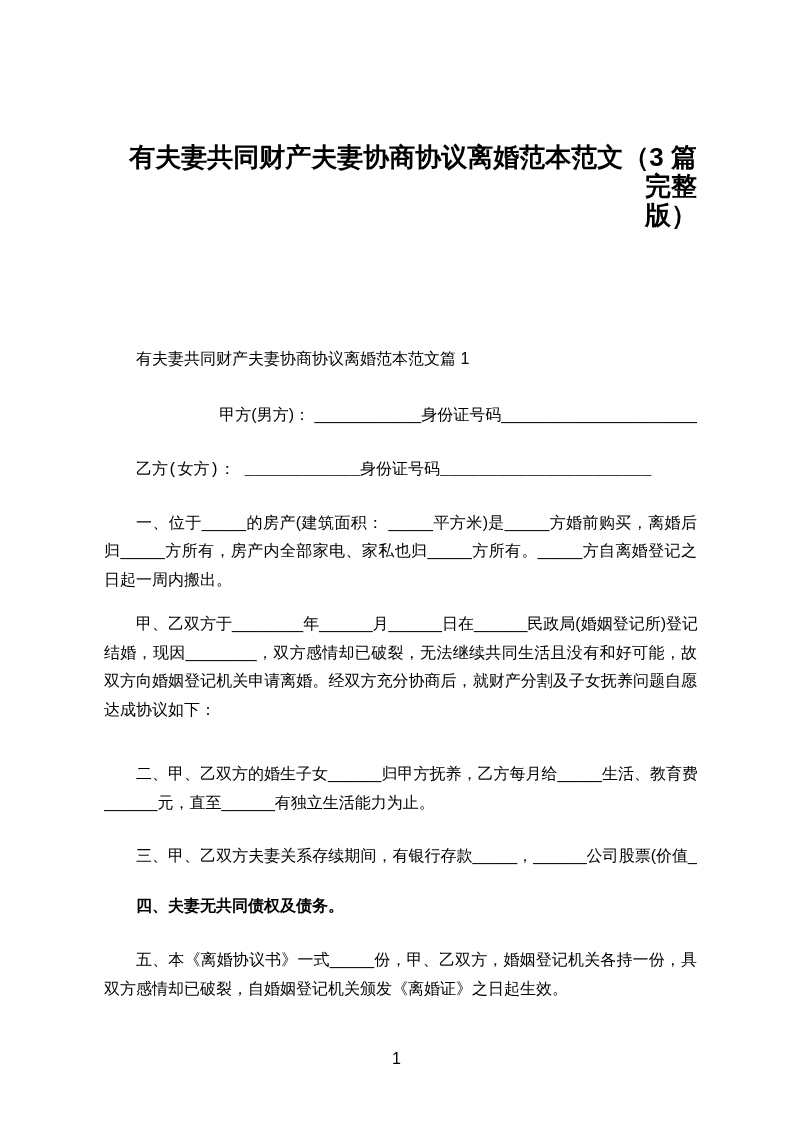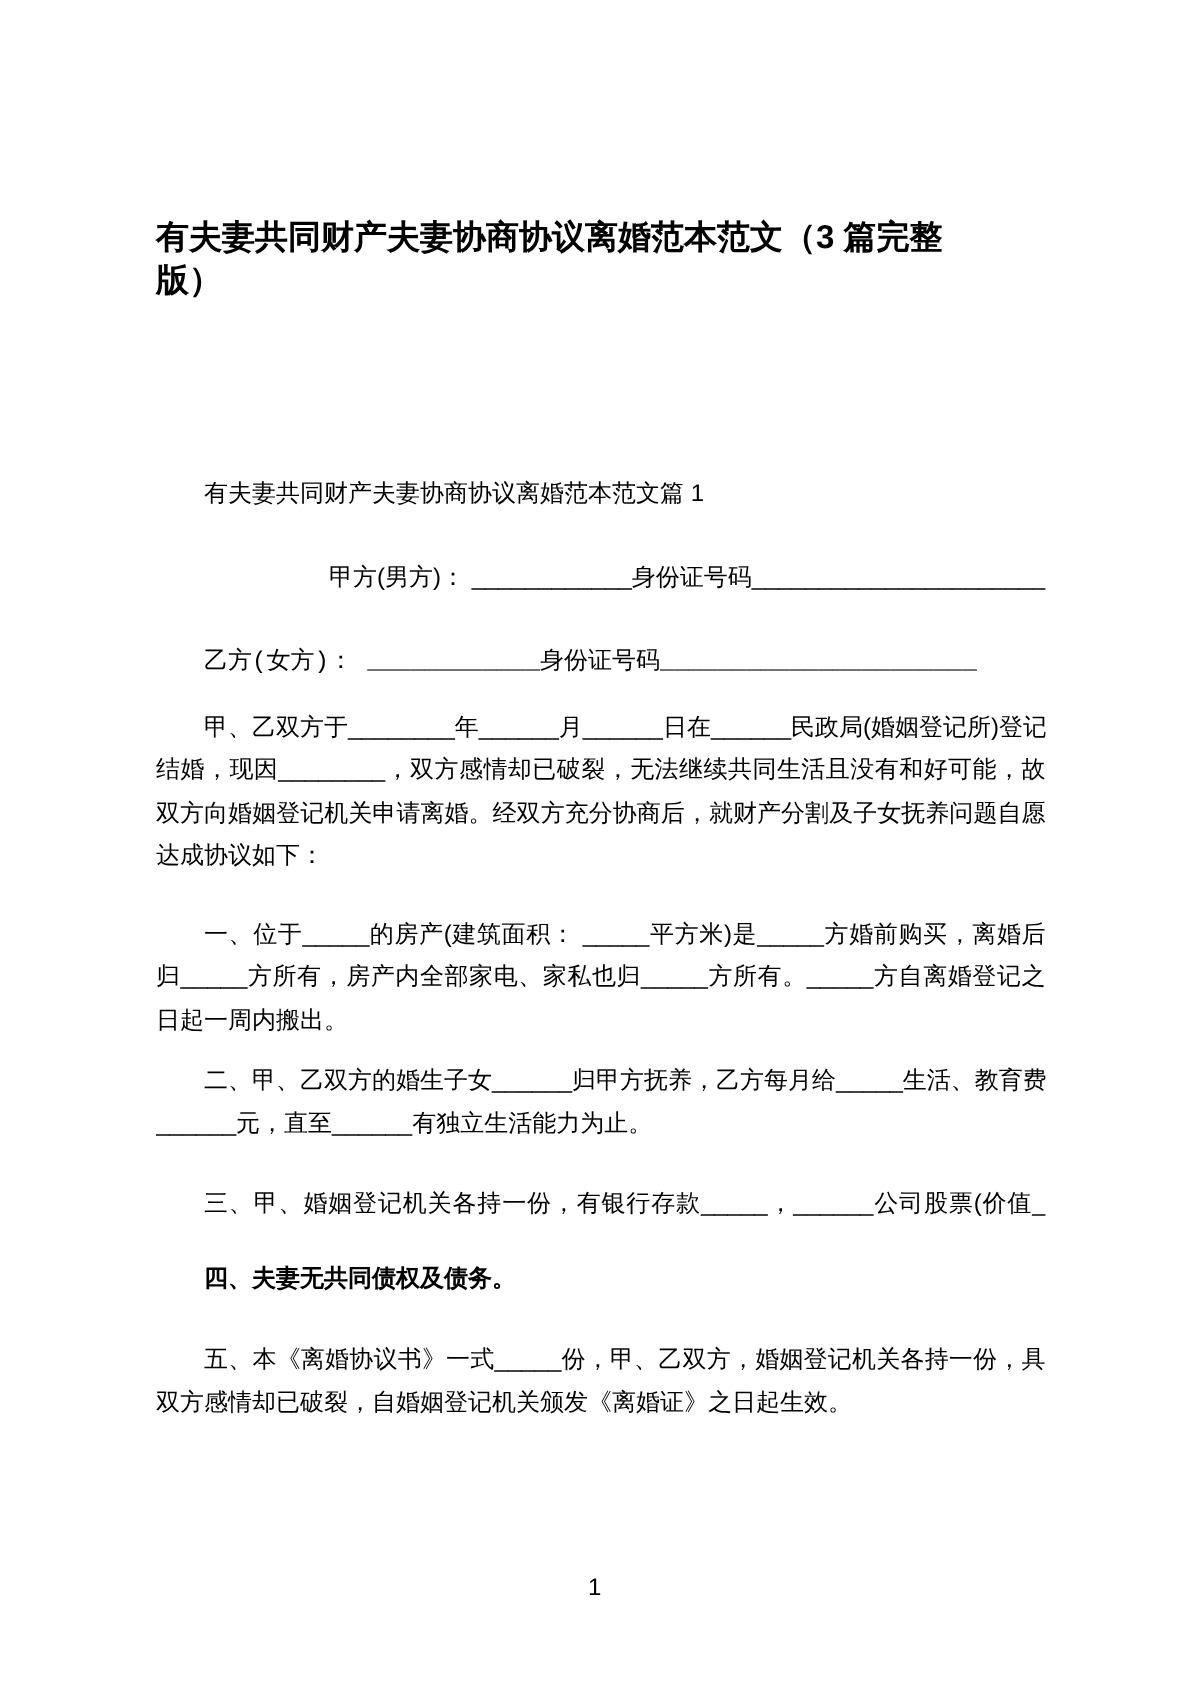--- a/index.html
+++ b/index.html
@@ -11,45 +11,45 @@
     background: #ffffff;
     color: #000000;
     font-family: "Liberation Sans", "DejaVu Sans", sans-serif;
     font-size: 16px;
     box-sizing: border-box;
     padding: 0 96px 0 104px;
     overflow: hidden;
   }
   .title {
     margin: 143px 0 0 0;
-    font-size: 22px;
+    font-size: 26px;
     font-weight: bold;
     line-height: 29px;
-    text-align: left;
+    text-align: right;
   }
   .title .tl { display: block; }
   .block { line-height: 28.5px; }
   .line {
     white-space: nowrap;
     overflow: hidden;
     line-height: 28.5px;
   }
   .j {
     text-align: justify;
     text-align-last: justify;
     text-justify: inter-character;
   }
   .indent { text-indent: 2em; }
   .bold { font-weight: normal; }
   .b-heading { margin-top: 115px; }
   .b-party1  { margin-top: 27px; text-align: right; }
   .b-party2  { margin-top: 27px; font-family: Liberation Mono, monospace; }
   .b-intro   { margin-top: 16px; }
   .b-item1   { margin-top: 24px; }
-  .b-item2   { margin-top: 12px; }
+  .b-item2   { margin-top: 36px; }
   .b-item3   { margin-top: 25px; }
   .b-item4   { margin-top: 21px; font-weight: bold; }
   .b-item5   { margin-top: 26px; }
   .footer {
     position: absolute;
     left: 0;
     right: 0;
     top: 1049px;
     text-align: center;
     font-size: 16px;
@@ -65,40 +65,40 @@
     <span class="tl">有夫妻共同财产夫妻协商协议离婚范本范文（3 篇完整</span>
     <span class="tl">版）</span>
   </h1>
 
   <div class="block b-heading line bold indent">有夫妻共同财产夫妻协商协议离婚范本范文篇 1</div>
 
   <div class="block b-party1 line indent">甲方(男方)： ____________身份证号码______________________</div>
 
   <div class="block b-party2 line indent">乙方(女方)： ____________身份证号码______________________</div>
 
+  <div class="block b-item1">
+    <div class="line j indent">一、位于_____的房产(建筑面积： _____平方米)是_____方婚前购买，离婚后</div>
+    <div class="line j">归_____方所有，房产内全部家电、家私也归_____方所有。_____方自离婚登记之</div>
+    <div class="line">日起一周内搬出。</div>
+  </div>
+
   <div class="block b-intro">
     <div class="line j indent">甲、乙双方于________年______月______日在______民政局(婚姻登记所)登记</div>
     <div class="line j">结婚，现因________，双方感情却已破裂，无法继续共同生活且没有和好可能，故</div>
     <div class="line j">双方向婚姻登记机关申请离婚。经双方充分协商后，就财产分割及子女抚养问题自愿</div>
     <div class="line">达成协议如下：</div>
-  </div>
-
-  <div class="block b-item1">
-    <div class="line j indent">一、位于_____的房产(建筑面积： _____平方米)是_____方婚前购买，离婚后</div>
-    <div class="line j">归_____方所有，房产内全部家电、家私也归_____方所有。_____方自离婚登记之</div>
-    <div class="line">日起一周内搬出。</div>
   </div>
 
   <div class="block b-item2">
     <div class="line j indent">二、甲、乙双方的婚生子女______归甲方抚养，乙方每月给_____生活、教育费</div>
     <div class="line">______元，直至______有独立生活能力为止。</div>
   </div>
 
   <div class="block b-item3">
-    <div class="line j indent">三、甲、婚姻登记机关各持一份，有银行存款_____，______公司股票(价值_</div>
+    <div class="line j indent">三、甲、乙双方夫妻关系存续期间，有银行存款_____，______公司股票(价值_</div>
   </div>
 
   <div class="block b-item4">
     <div class="line indent">四、夫妻无共同债权及债务。</div>
   </div>
 
   <div class="block b-item5">
     <div class="line j indent">五、本《离婚协议书》一式_____份，甲、乙双方，婚姻登记机关各持一份，具</div>
     <div class="line">双方感情却已破裂，自婚姻登记机关颁发《离婚证》之日起生效。</div>
   </div>

